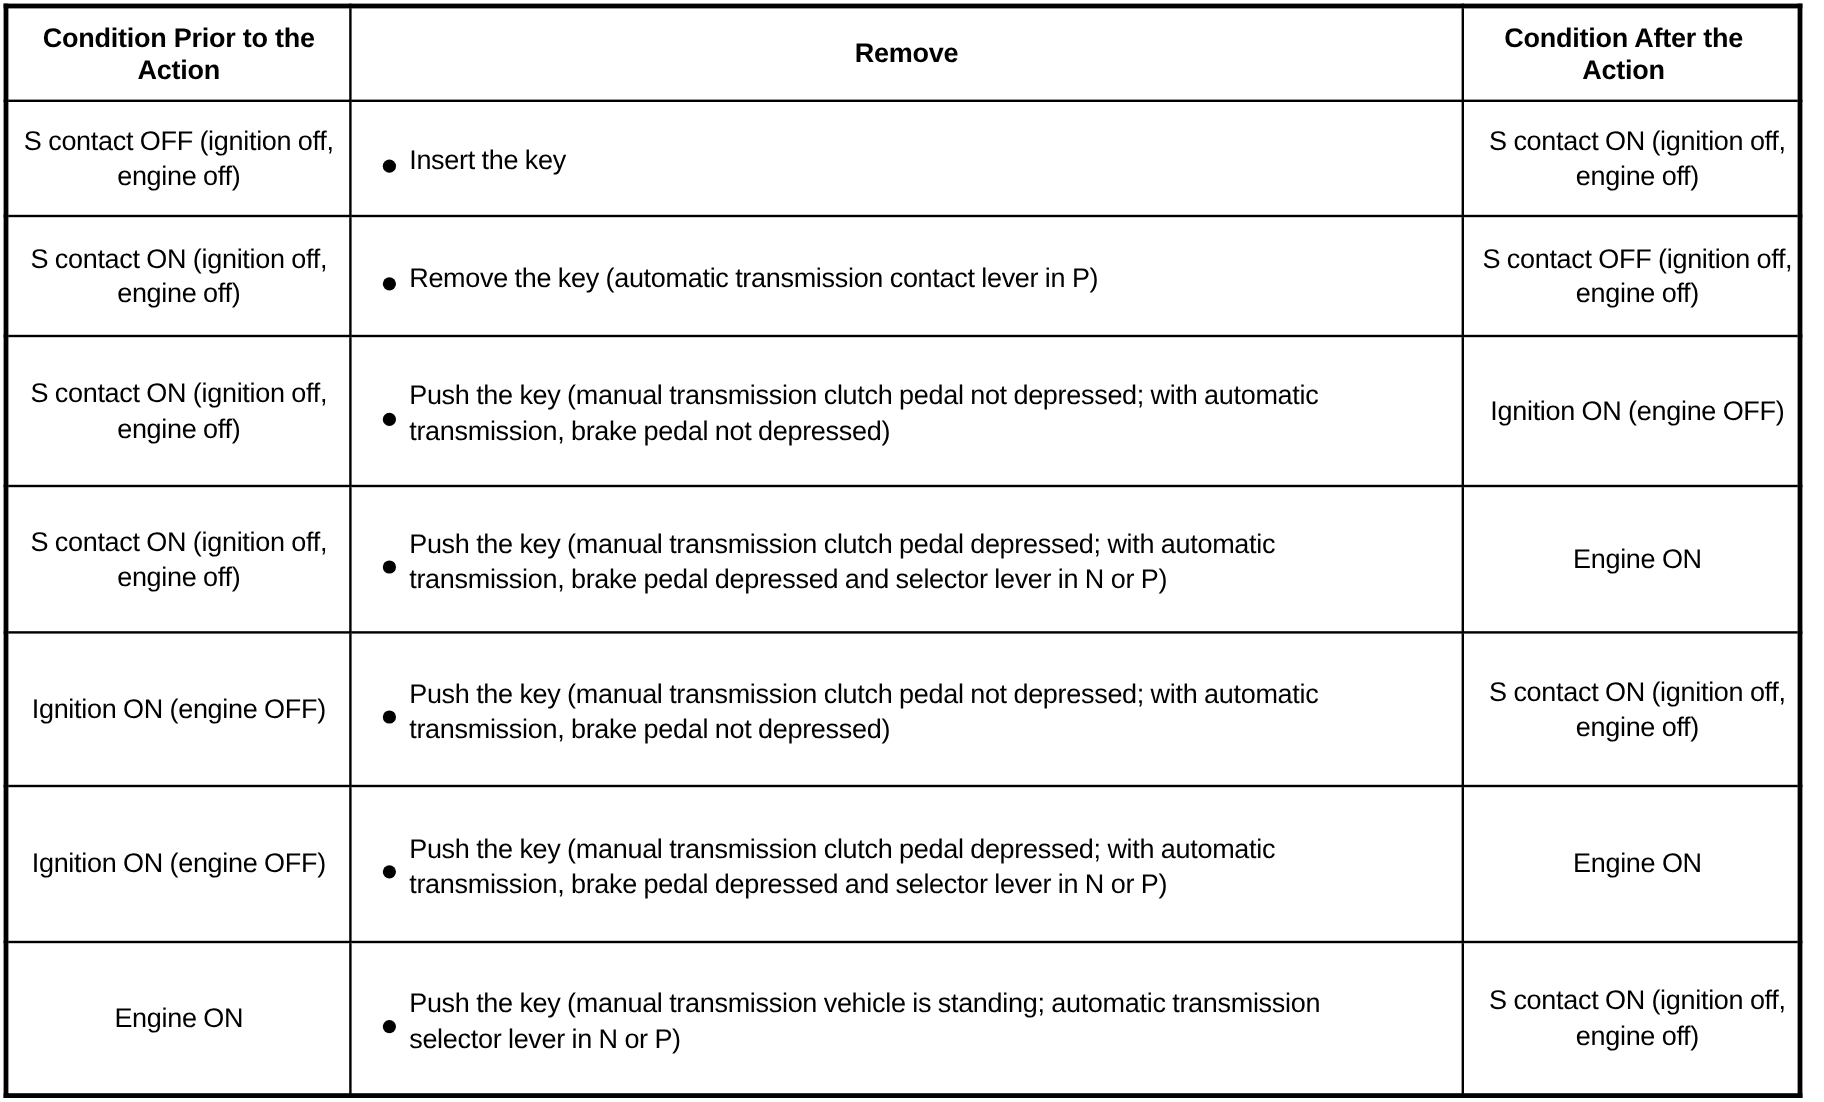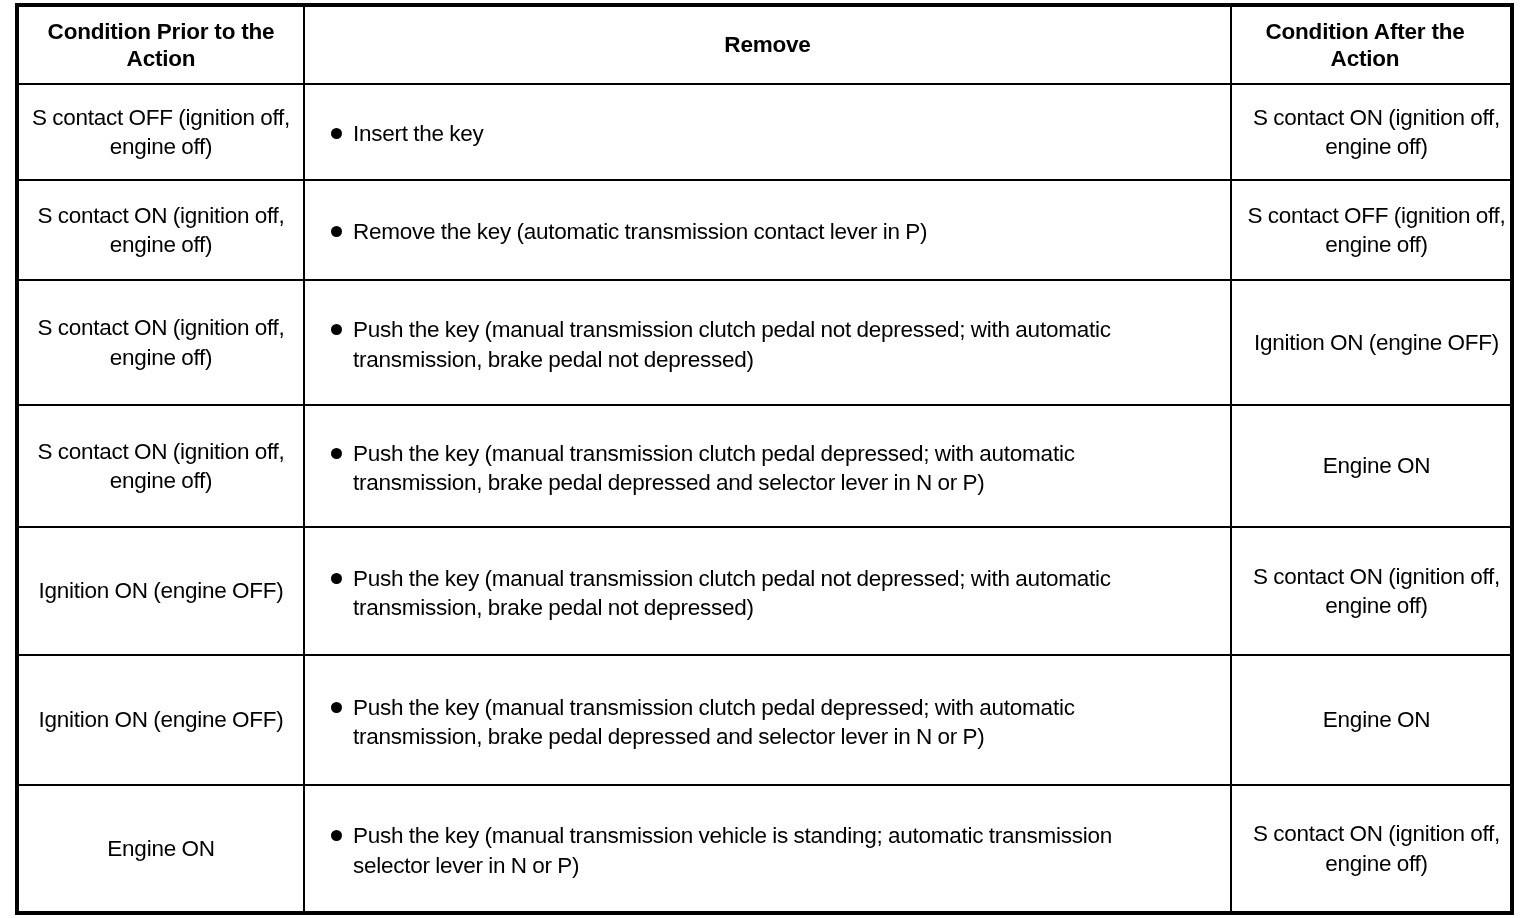--- a/index.html
+++ b/index.html
@@ -10,21 +10,21 @@
   body {
     width: 1520px;
     height: 918px;
     font-family: "Liberation Sans", "DejaVu Sans", sans-serif;
     color: #000000;
     overflow: hidden;
   }
 
   #table-wrap {
     position: absolute;
-    left: 15px;
+    left: 3px;
     top: 3px;
     width: 1479px;
     height: 905px;
     box-sizing: border-box;
   }
 
   table.state-table {
     border-collapse: collapse;
     table-layout: fixed;
     width: 1495px;
@@ -74,21 +74,21 @@
     padding-left: 11px;
   }
 
   td.action-cell {
     padding: 0;
     vertical-align: top;
   }
 
   .bullet-row {
     display: flex;
-    align-items: flex-start;
+    align-items: center;
     padding: 14px 10px 10px 26px;
   }
   .bullet-dot {
     flex: 0 0 auto;
     width: 22px;
     margin-top: 9px;
     font-size: 0;
     line-height: 0;
   }
   .bullet-dot::before {

